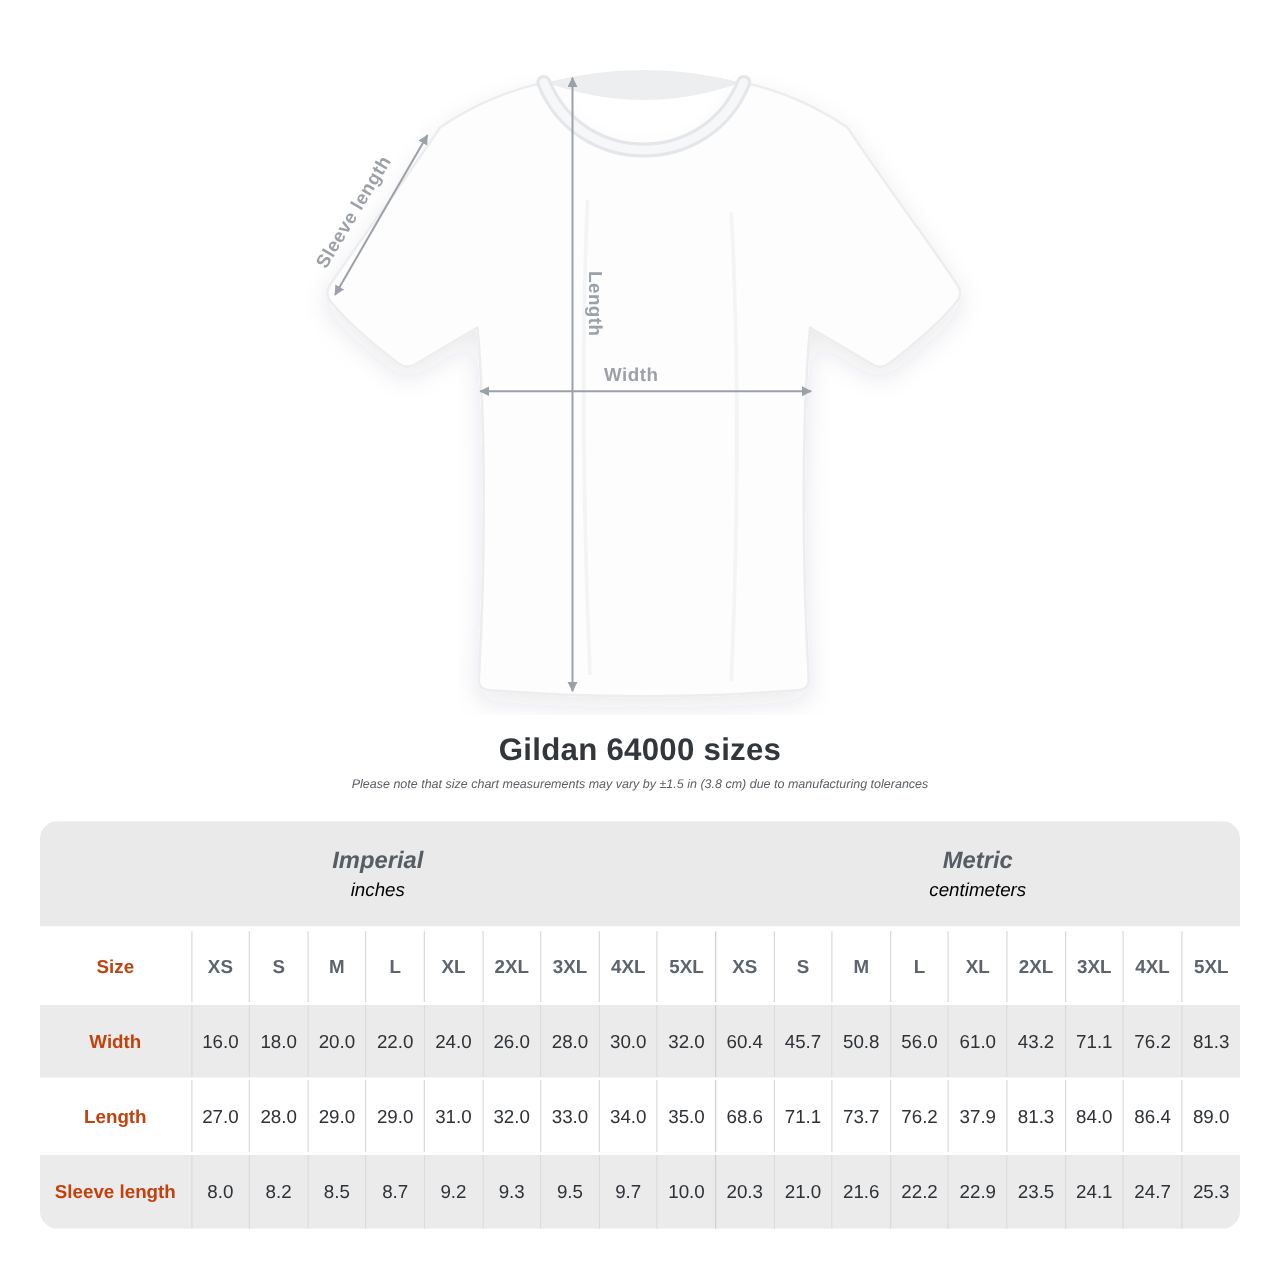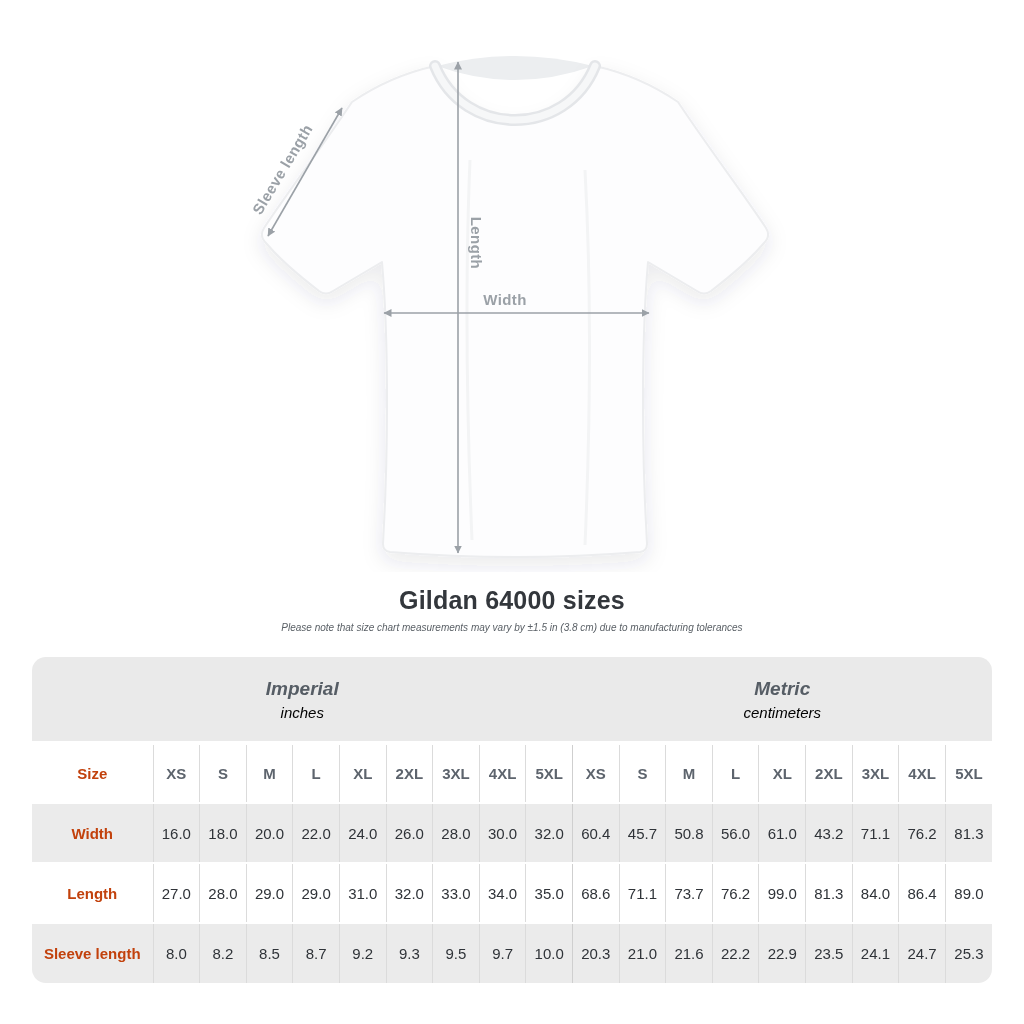--- a/index.html
+++ b/index.html
@@ -194,21 +194,21 @@
             <td class="value-cell">29.0</td>
             <td class="value-cell">31.0</td>
             <td class="value-cell">32.0</td>
             <td class="value-cell">33.0</td>
             <td class="value-cell">34.0</td>
             <td class="value-cell">35.0</td>
           <td class="value-cell">68.6</td>
             <td class="value-cell">71.1</td>
             <td class="value-cell">73.7</td>
             <td class="value-cell">76.2</td>
-            <td class="value-cell">99.0</td>
+            <td class="value-cell">37.9</td>
             <td class="value-cell">81.3</td>
             <td class="value-cell">84.0</td>
             <td class="value-cell">86.4</td>
             <td class="value-cell">89.0</td>
         </tr>
         <tr>
           <th class="row-label">Sleeve length</th>
           <td class="value-cell">8.0</td>
             <td class="value-cell">8.2</td>
             <td class="value-cell">8.5</td>

